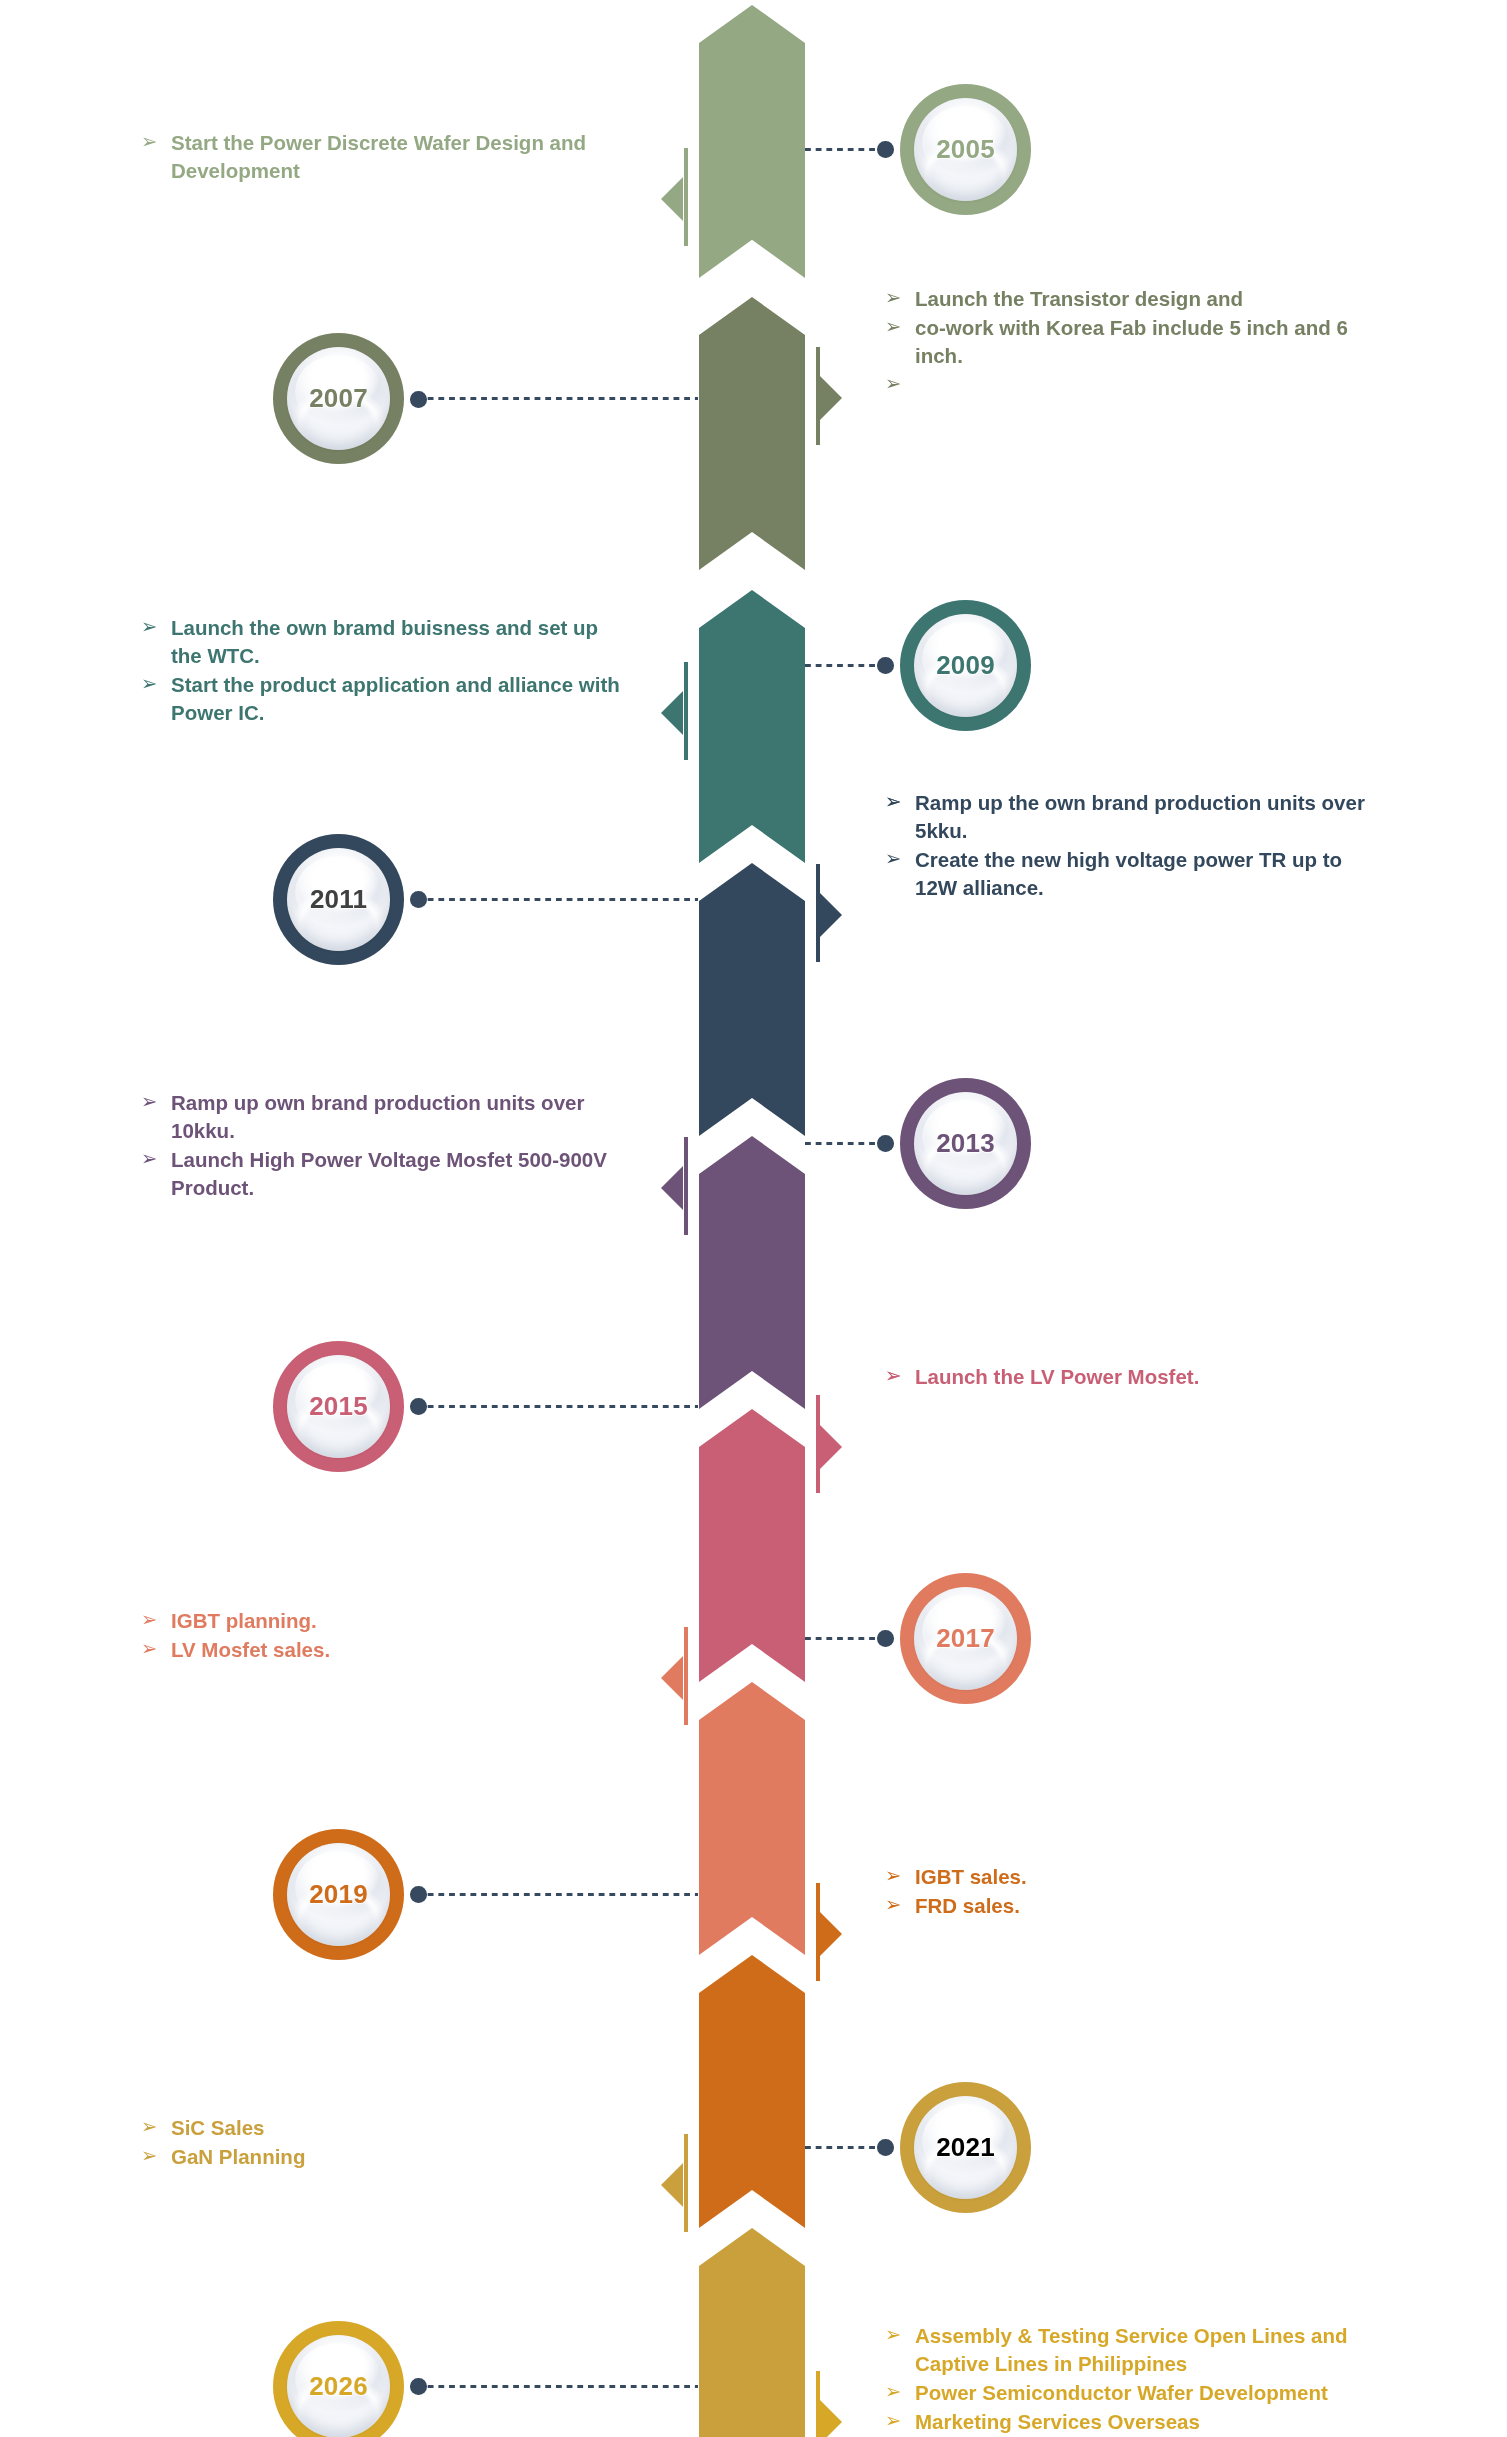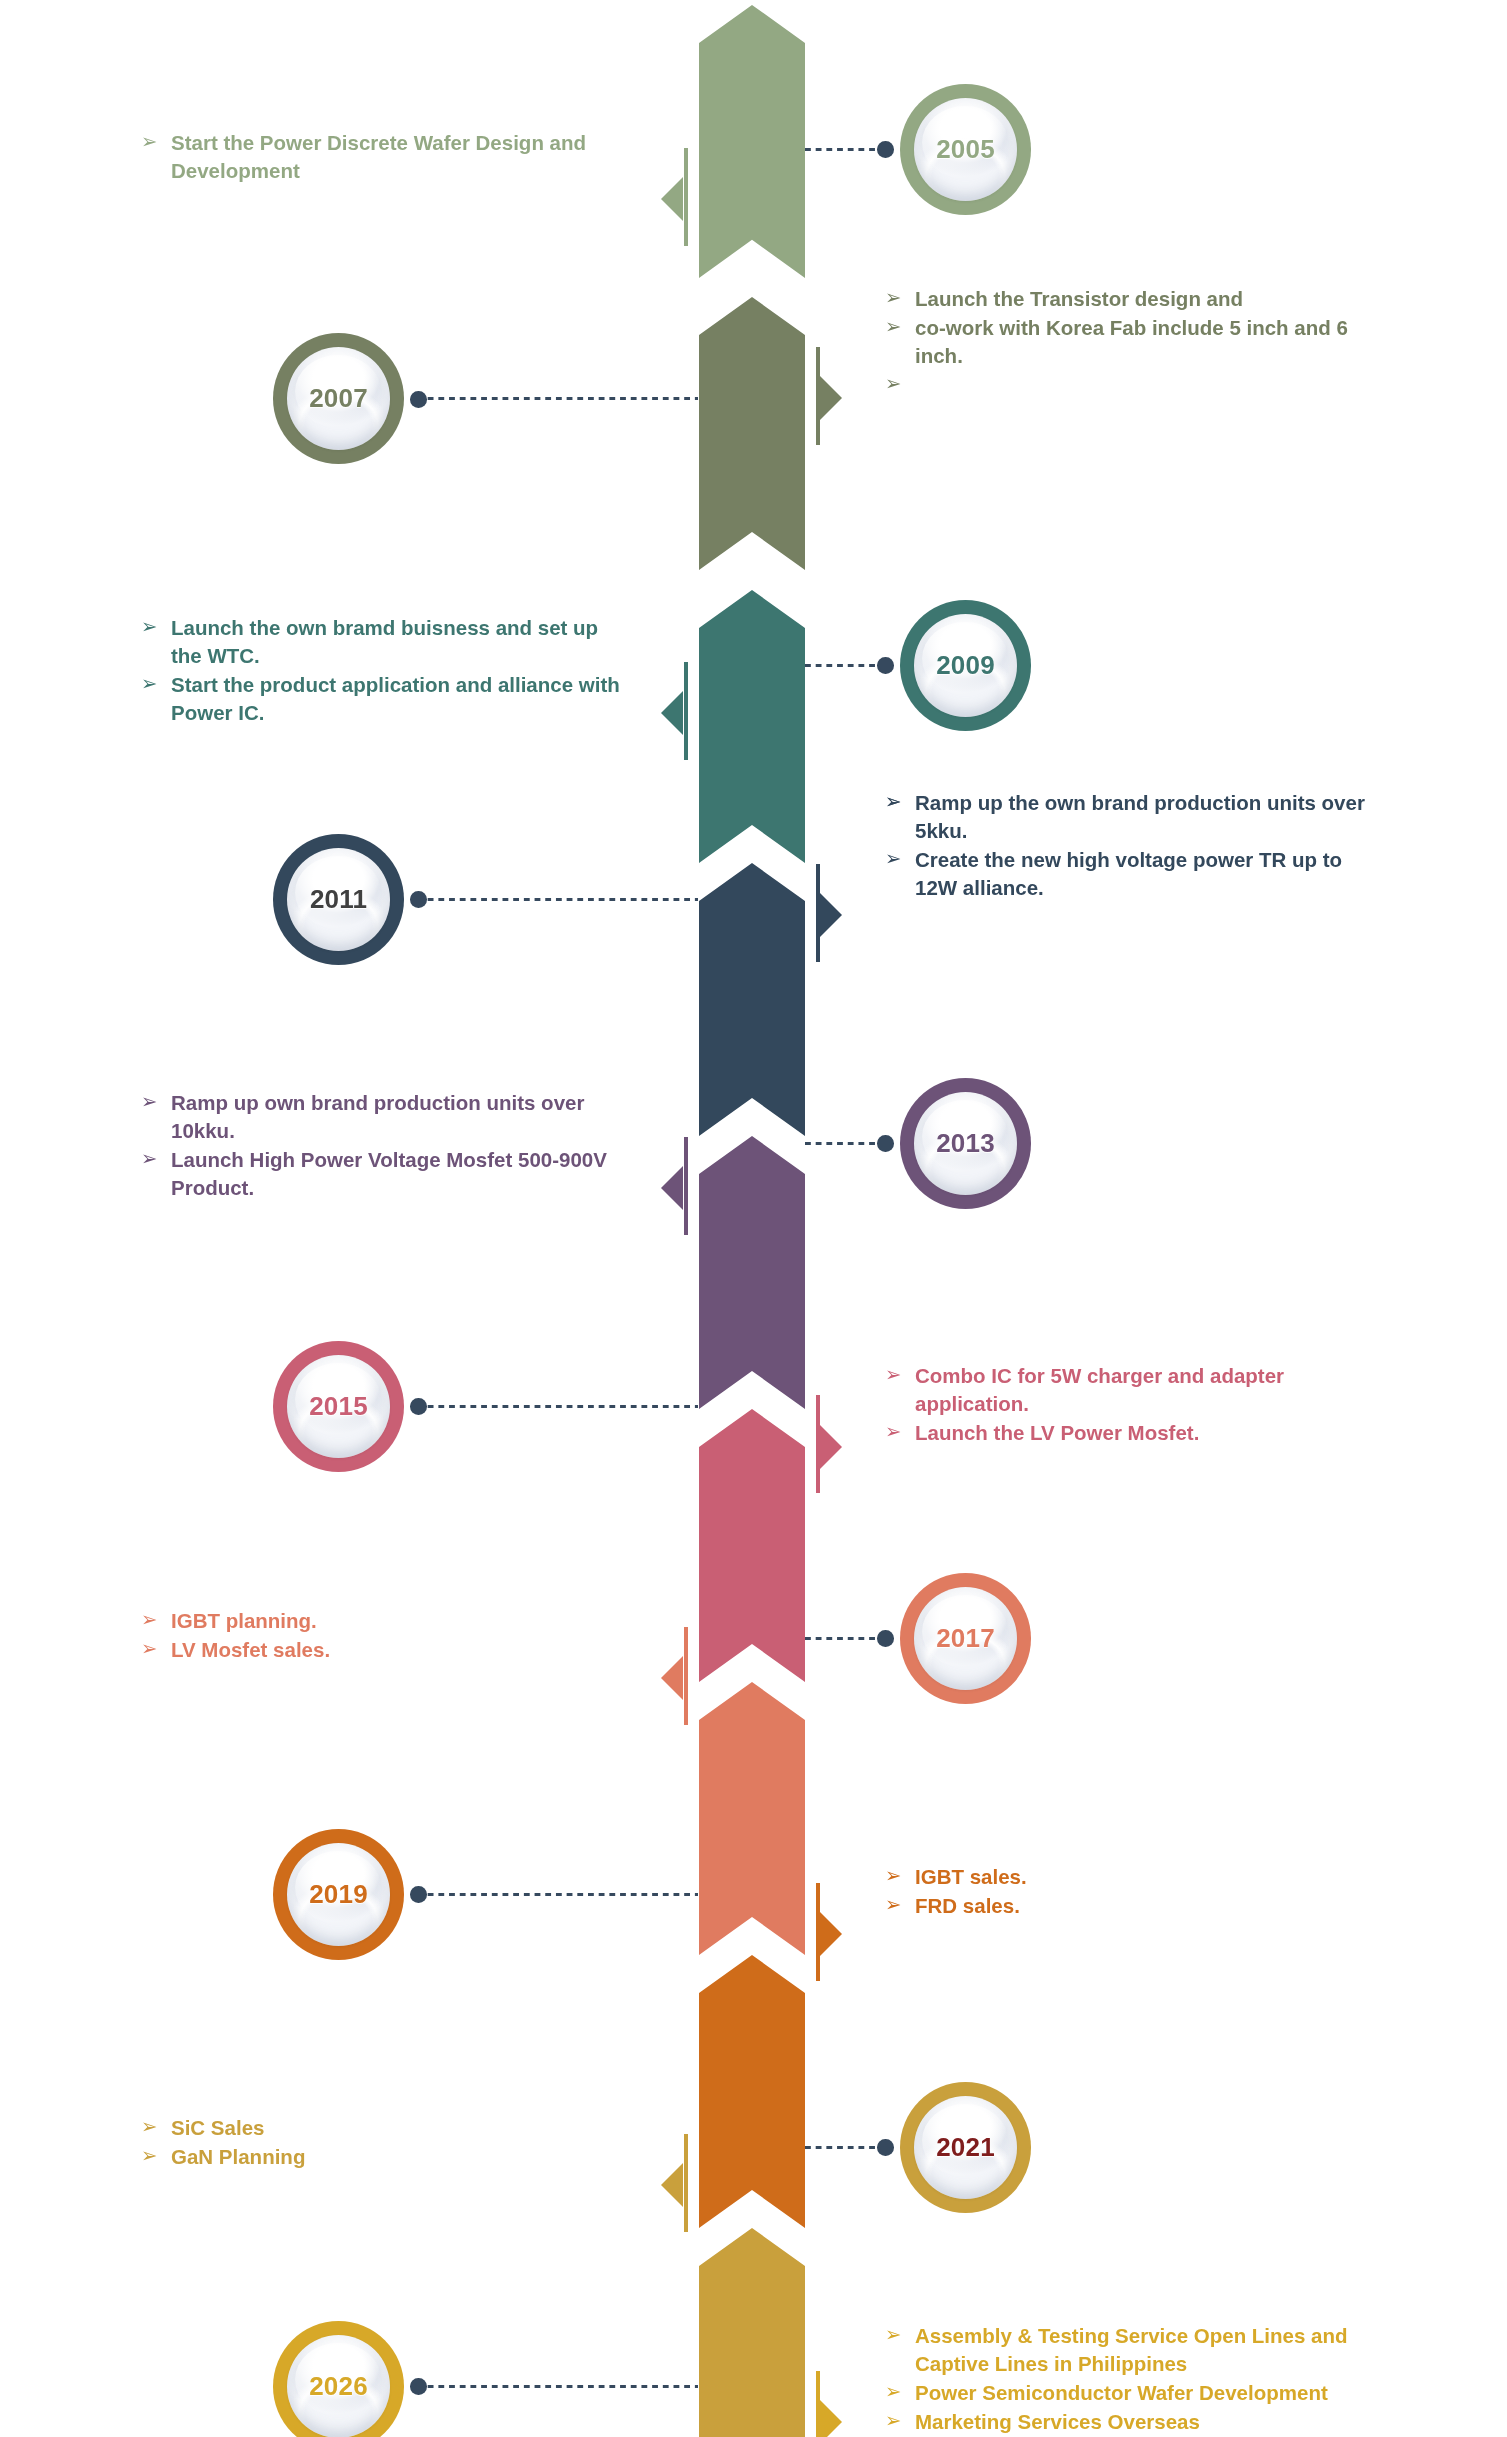--- a/index.html
+++ b/index.html
@@ -149,21 +149,21 @@
         <div class="disc"></div>
         <div class="gloss"></div>
         <div class="yr" style="color: rgb(201, 95, 116);">2015</div>
       </div>
       <div class="conn" style="top: 1405px; left: 417px; width: 281px;"></div>
       <div class="conndot" style="top: 1398px; left: 410px;"></div>
       <div class="tick" style="background: rgb(201, 95, 116); height: 98px; top: 1395px; left: 816px;"></div>
       <div class="tri" style="top: 1425px; border-top: 22.4px solid transparent; border-bottom: 22.4px solid transparent; left: 820px; border-left: 22.4px solid rgb(201, 95, 116);"></div>
       <div class="txt right" style="color: rgb(201, 95, 116); width: 492px; left: 885px; top: 1362px;">
         <ul>
-          <li><span class="bul">➢</span><span>Combo IC for 5W charger and adapter application.</span></li>
+          <li><span class="bul">➢</span></li>
           <li><span class="bul">➢</span><span>Launch the LV Power Mosfet.</span></li>
         </ul>
       </div>
       <div class="badge" style="left: 900px; top: 1573px;">
         <div class="ring" style="background: rgb(224, 123, 96);"></div>
         <div class="disc"></div>
         <div class="gloss"></div>
         <div class="yr" style="color: rgb(224, 123, 96);">2017</div>
       </div>
       <div class="conn" style="top: 1637px; left: 805px; width: 81px;"></div>
@@ -189,21 +189,21 @@
       <div class="txt right" style="color: rgb(207, 108, 26); width: 492px; left: 885px; top: 1863px;">
         <ul>
           <li><span class="bul">➢</span><span>IGBT sales.</span></li>
           <li><span class="bul">➢</span><span>FRD sales.</span></li>
         </ul>
       </div>
       <div class="badge" style="left: 900px; top: 2082px;">
         <div class="ring" style="background: rgb(201, 160, 60);"></div>
         <div class="disc"></div>
         <div class="gloss"></div>
-        <div class="yr" style="color: #7f1d1d; text-align: center;">2021</div>
+        <div class="yr" style="color: #000000; text-align: center;">2021</div>
       </div>
       <div class="conn" style="top: 2146px; left: 805px; width: 81px;"></div>
       <div class="conndot" style="top: 2139px; left: 877px;"></div>
       <div class="tick" style="background: rgb(201, 160, 60); height: 98px; top: 2134px; left: 684px;"></div>
       <div class="tri" style="top: 2163px; border-top: 22.4px solid transparent; border-bottom: 22.4px solid transparent; left: 661px; border-right: 22.4px solid rgb(201, 160, 60);"></div>
       <div class="txt left" style="color: rgb(201, 160, 60); width: 492px; left: 141px; top: 2114px;">
         <ul>
           <li><span class="bul">➢</span><span>SiC Sales</span></li>
           <li><span class="bul">➢</span><span>GaN Planning</span></li>
         </ul>

